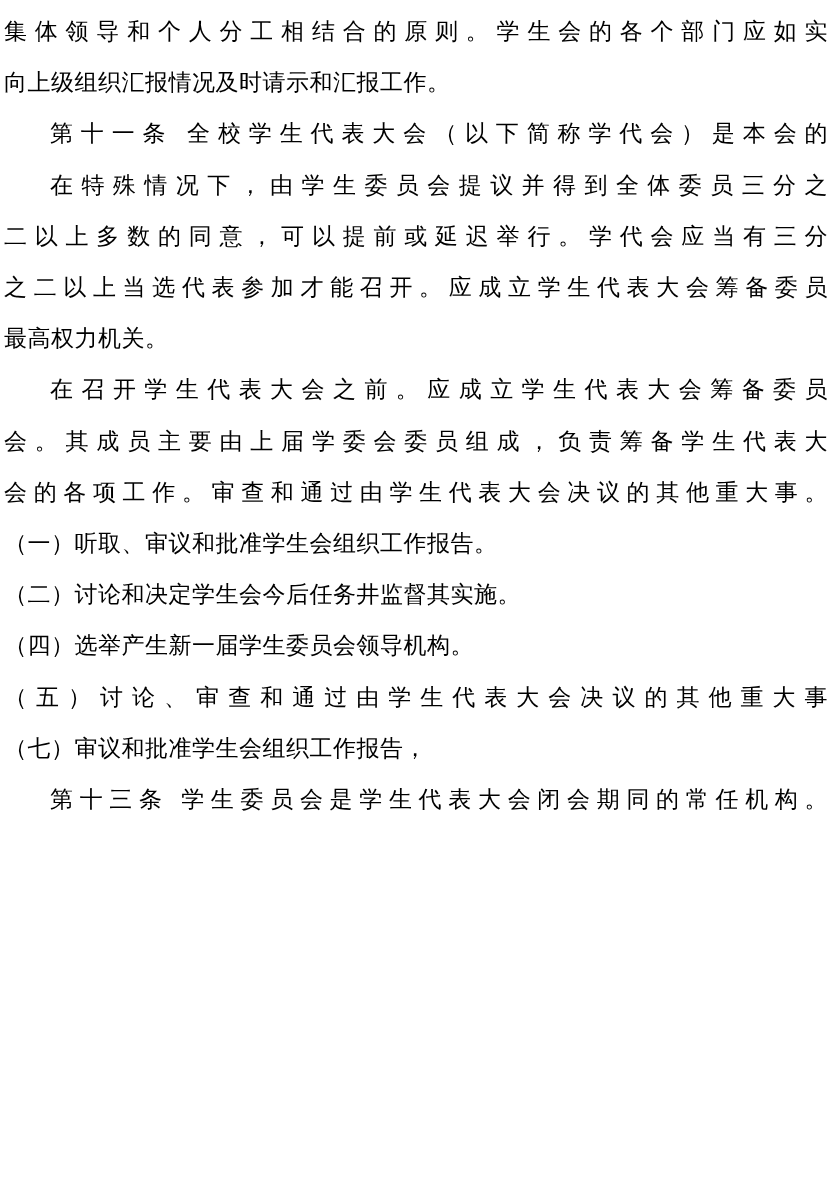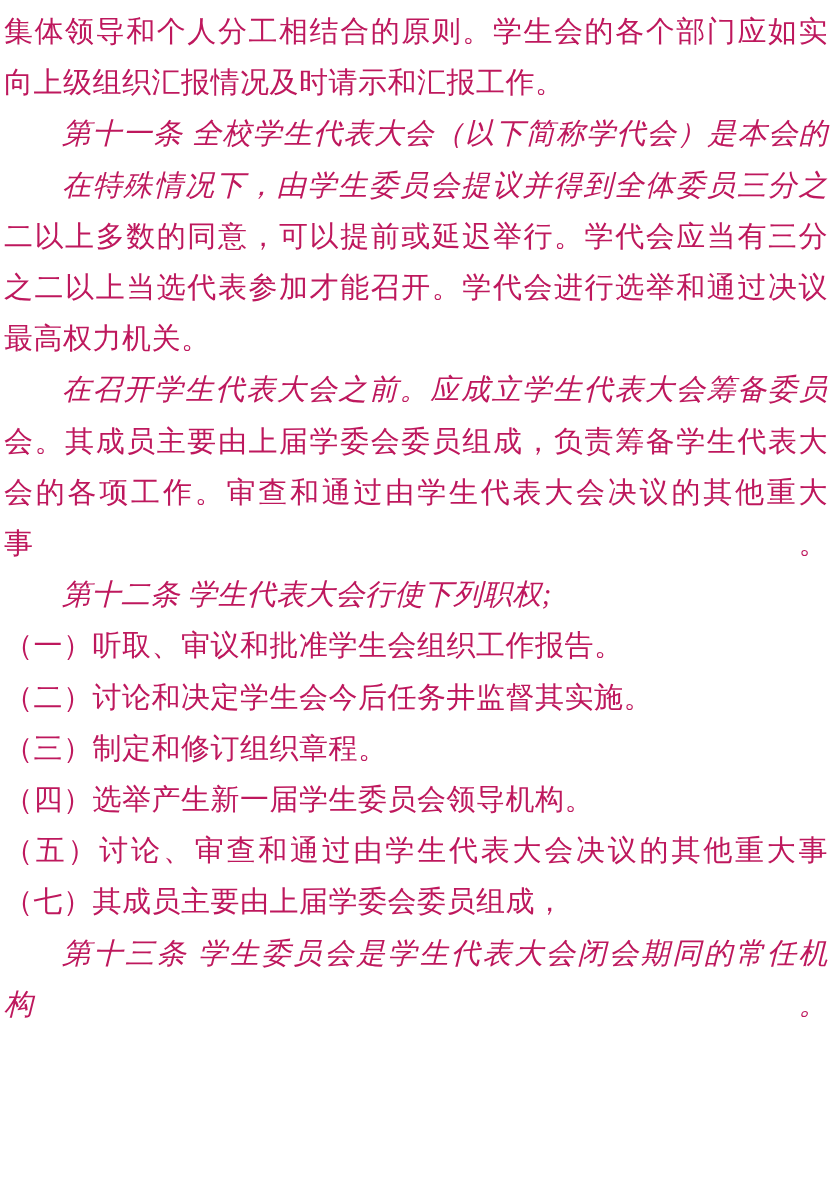--- a/index.html
+++ b/index.html
@@ -14,53 +14,50 @@
     background: #ffffff;
     box-sizing: border-box;
     padding: 6px 3px 0 4px;
     overflow: hidden;
   }
   .doc-body {
     width: 824px;
   }
   .line {
     font-family: "Liberation Serif", "DejaVu Serif", serif;
-    font-size: 29px;
+    font-size: 23px;
     line-height: 51.2px;
     font-weight: 400;
-    color: #be185d;
+    color: #000000;
     letter-spacing: 0.5px;
   }
   .line.justify {
     text-align: justify;
     text-align-last: justify;
     text-justify: inter-ideograph;
   }
   .line.indent {
     text-indent: 2em;
-    font-style: italic;
   }
 </style>
 </head>
 <body>
 
 <div class="page">
   <div class="doc-body" style="color: rgb(31, 31, 31);">
       <div class="line justify">集体领导和个人分工相结合的原则。学生会的各个部门应如实</div>
       <div class="line">向上级组织汇报情况及时请示和汇报工作。</div>
       <div class="line justify indent">第十一条 全校学生代表大会（以下简称学代会）是本会的</div>
       <div class="line justify indent">在特殊情况下，由学生委员会提议并得到全体委员三分之</div>
       <div class="line justify">二以上多数的同意，可以提前或延迟举行。学代会应当有三分</div>
-      <div class="line justify">之二以上当选代表参加才能召开。学代会进行选举和通过决议</div>
+      <div class="line justify">之二以上当选代表参加才能召开。应成立学生代表大会筹备委员</div>
       <div class="line">最高权力机关。</div>
       <div class="line justify indent">在召开学生代表大会之前。应成立学生代表大会筹备委员</div>
       <div class="line justify">会。其成员主要由上届学委会委员组成，负责筹备学生代表大</div>
       <div class="line justify">会的各项工作。审查和通过由学生代表大会决议的其他重大事。</div>
-      <div class="line indent">第十二条 学生代表大会行使下列职权;</div>
       <div class="line">（一）听取、审议和批准学生会组织工作报告。</div>
       <div class="line">（二）讨论和决定学生会今后任务井监督其实施。</div>
-      <div class="line">（三）制定和修订组织章程。</div>
       <div class="line">（四）选举产生新一届学生委员会领导机构。</div>
       <div class="line justify">（五）讨论、审查和通过由学生代表大会决议的其他重大事</div>
-      <div class="line">（七）其成员主要由上届学委会委员组成，</div>
+      <div class="line">（七）审议和批准学生会组织工作报告，</div>
       <div class="line justify indent">第十三条 学生委员会是学生代表大会闭会期同的常任机构。</div>
     </div>
 </div>
 
 </body></html>

